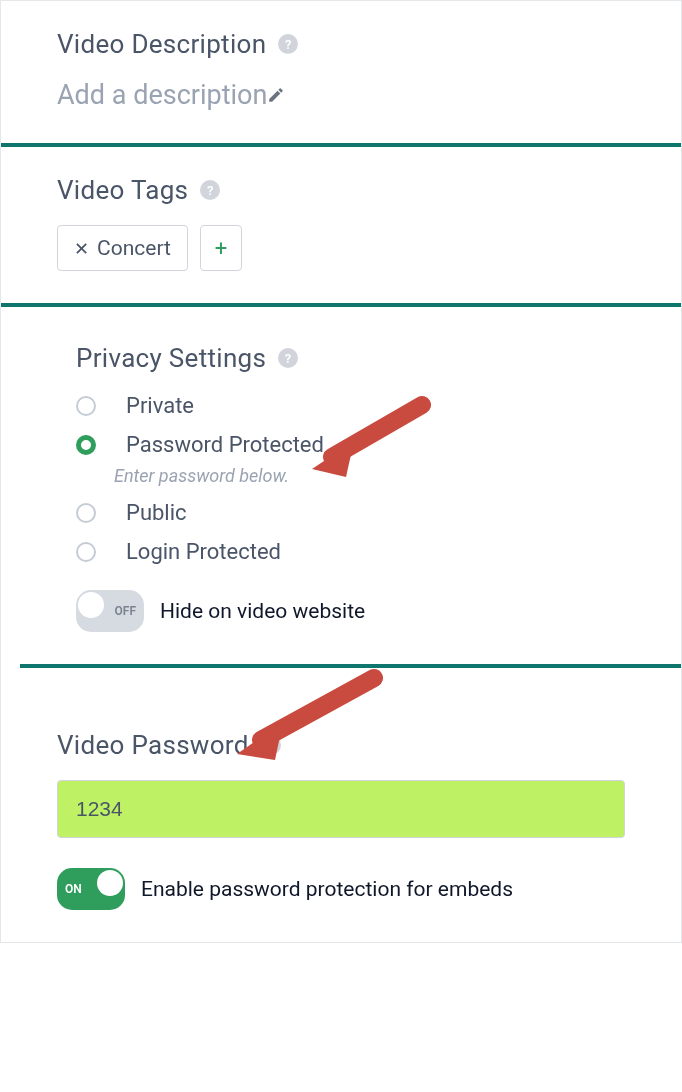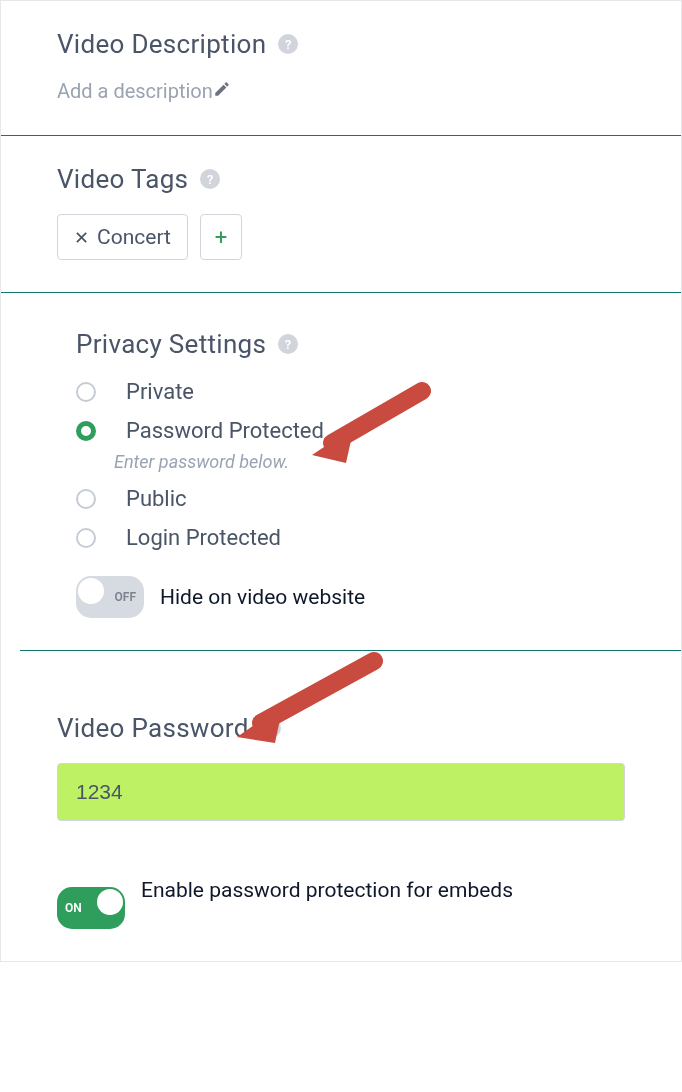--- a/index.html
+++ b/index.html
@@ -1,36 +1,36 @@
 <!DOCTYPE html>
 <html><head>
   <meta charset="utf-8">
   <style>
     * { box-sizing: border-box; margin: 0; padding: 0; }
     body { font-family: -apple-system, BlinkMacSystemFont, "Segoe UI", Roboto, sans-serif; background: #fff; width: 682px; }
     .container { border: 1px solid #e5e7eb; }
-    .section { padding: 28px 56px 32px 56px; border-bottom: 1px solid #0f766e; }
+    .section { padding: 28px 56px 32px 56px; border-bottom: 4px solid #0f766e; }
     .section:last-child { border-bottom: none; }
     .section-title { font-size: 26px; font-weight: 400; color: #4a5568; letter-spacing: 0.3px; display: flex; align-items: center; gap: 12px; margin-bottom: 20px; }
     .help-icon { display: inline-flex; align-items: center; justify-content: center; width: 20px; height: 20px; border-radius: 50%; background: #d1d5db; color: #fff; font-size: 13px; font-weight: 600; cursor: pointer; }
-    .description-placeholder { font-size: 20px; color: #9aa3b2; display: flex; align-items: center; cursor: text; }
+    .description-placeholder { font-size: 27px; color: #9aa3b2; display: flex; align-items: center; cursor: text; }
     .pencil-icon svg { width: 18px; height: 18px; fill: #6b7280; }
     .tags-row { display: flex; gap: 12px; align-items: center; }
     .tag { display: inline-flex; align-items: center; gap: 8px; padding: 10px 16px; border: 1px solid #d1d5db; border-radius: 4px; font-size: 21px; color: #4a5568; }
     .tag-x { color: #4a5568; font-size: 18px; cursor: pointer; }
     .tag-add { display: inline-flex; align-items: center; justify-content: center; width: 42px; height: 46px; border: 1px solid #d1d5db; border-radius: 4px; color: #2f9e5c; font-size: 22px; font-weight: 400; cursor: pointer; }
     .radio-row { display: flex; align-items: center; gap: 30px; margin-bottom: 14px; cursor: pointer; }
     .radio-circle { width: 20px; height: 20px; border: 2px solid #c5ccd6; border-radius: 50%; flex-shrink: 0; display: inline-flex; align-items: center; justify-content: center; }
     .radio-circle.selected { border: 5px solid #2f9e5c; }
     .radio-label { font-size: 22px; color: #4a5568; }
     .radio-hint { font-size: 18px; color: #9aa3b2; font-style: italic; margin-left: 38px; margin-top: -6px; margin-bottom: 14px; }
     .toggle-row { display: flex; align-items: center; gap: 16px; margin-top: 26px; }
     .toggle { position: relative; width: 68px; height: 42px; border-radius: 15px; cursor: pointer; display: flex; align-items: center; }
     .toggle.off { background: #d6dbe2; }
-    .toggle.on { background: #2f9e5c; margin-top: 36px; }
+    .toggle.on { background: #2f9e5c; }
     .toggle-knob { position: absolute; width: 26px; height: 26px; background: #fff; border-radius: 50%; top: 2px; }
     .toggle.off .toggle-knob { left: 2px; }
     .toggle.on .toggle-knob { right: 2px; }
     .toggle-text { position: absolute; font-size: 12px; font-weight: 600; color: #7a828e; }
     .toggle.off .toggle-text { right: 8px; }
     .toggle.on .toggle-text { left: 8px; color: #fff; }
     .toggle-label { font-size: 21px; color: #0f172a; }
     .password-input { width: 100%; padding: 16px 18px; border: 1px solid #d1d5db; border-radius: 4px; font-size: 21px; color: #4a5568; background: #bef264; margin-bottom: 30px; }
     .arrow-annotation { position: absolute; pointer-events: none; }
     .section3 { padding-top: 36px; position: relative; margin-left: 19px; }

